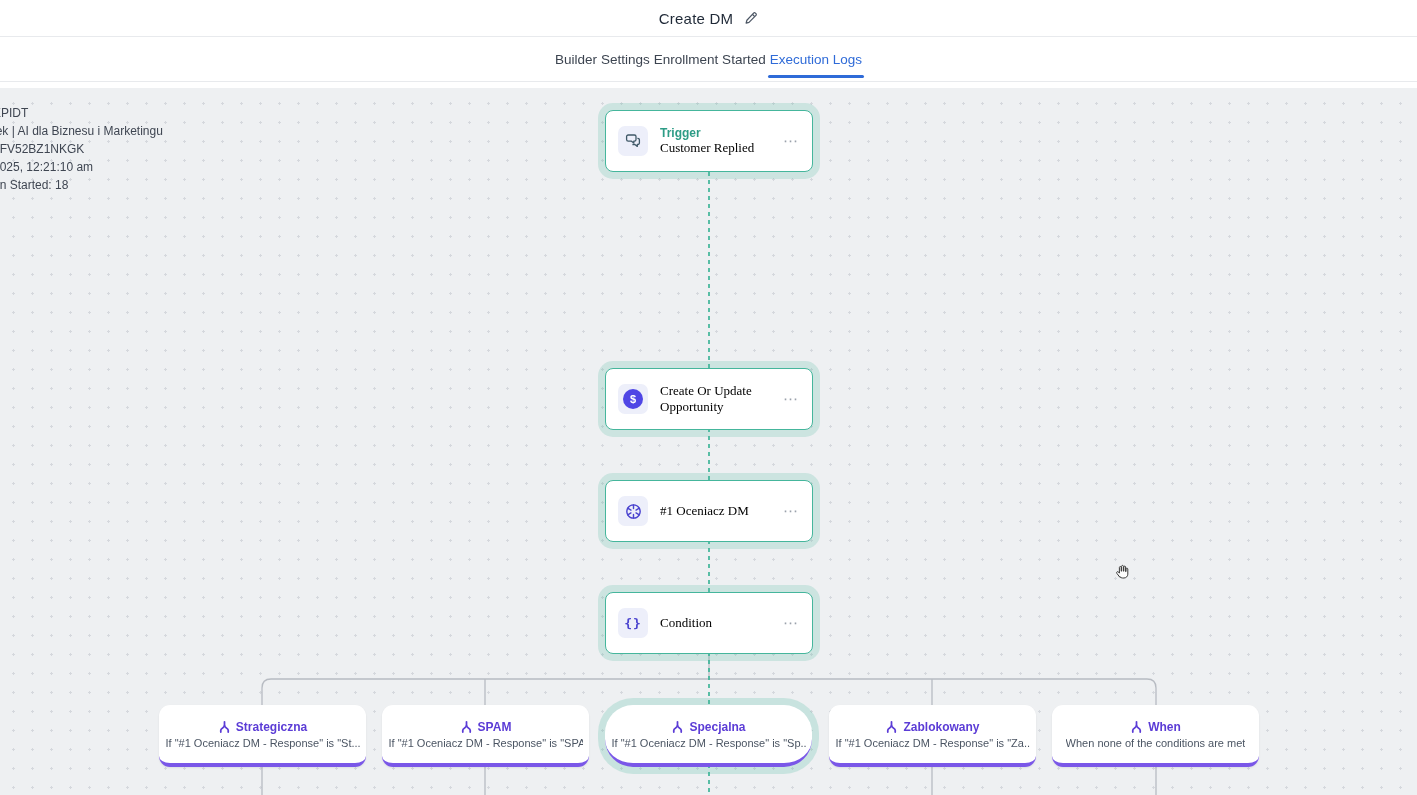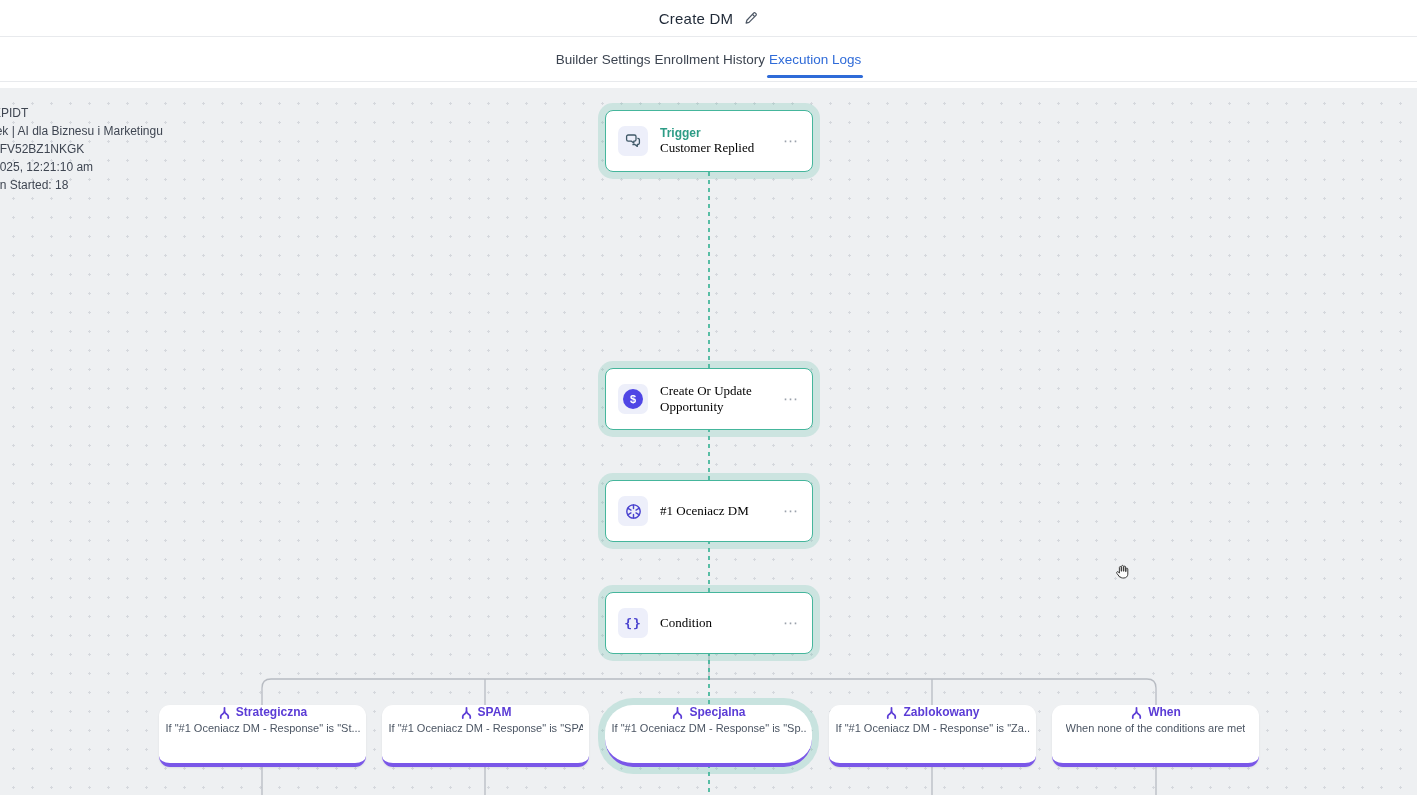--- a/index.html
+++ b/index.html
@@ -47,21 +47,21 @@
   .dollar-circle { width:20px; height:20px; border-radius:50%; background:#4f46e5;
     color:#fff; font-size:11px; font-weight:700;
     display:flex; align-items:center; justify-content:center; }
   .braces { font-family:"DejaVu Sans Mono", monospace; font-size:13px;
     font-weight:700; color:#4a43cf; letter-spacing:1px; }
 
   
   .branch { position:absolute; top:617px; width:207px; height:62px;
     background:#fff; border-radius:11px; border-bottom:4px solid #7a57e8;
     box-shadow:0 1px 2px rgba(20,20,40,.08);
-    display:flex; flex-direction:column; align-items:center; justify-content:flex-start;
+    display:flex; flex-direction:column; align-items:center; justify-content:center;
     gap:3px; cursor:pointer; overflow:hidden; }
   .branch.active { box-shadow:0 0 0 7px rgba(69,182,156,.22);border-radius:28px; }
   .branch-title { display:flex; align-items:center; gap:5px; }
   .branch-label { font-size:12px; font-weight:700; color:#5b3cd6; }
   .branch-cond { font-size:11px; color:#4b5563; white-space:nowrap;
     max-width:194px; overflow:hidden; }
 
   .hand-cursor { position:absolute; left:1113px; top:474px; }
 </style>
 </head>
@@ -73,21 +73,21 @@
     <svg width="15" height="15" viewBox="0 0 16 16">
       <path d="M11.3 2.2a1.3 1.3 0 0 1 1.85 0l.65.65a1.3 1.3 0 0 1 0 1.85L6.4 12.1l-3.1.85.85-3.1z" fill="none" stroke="#4b5563" stroke-width="1.3" stroke-linejoin="round"></path>
       <path d="M10 3.5l2.5 2.5" stroke="#4b5563" stroke-width="1.3"></path>
     </svg>
   </span>
 </div>
 
 <div class="tabbar">
   <div class="tab">Builder</div>
   <div class="tab">Settings</div>
-  <div class="tab">Enrollment History</div>
+  <div class="tab">Enrollment Started</div>
   <div class="tab active">Execution Logs</div>
 </div>
 
 <div class="canvas">
 
   <svg class="connectors" width="1417" height="707" viewBox="0 0 1417 707">
 
     <g fill="none" stroke="#b7bbc2" stroke-width="1.3">
       <path d="M262 617 V600 Q262 591 271 591 H1147 Q1156 591 1156 600 V617"></path>
       <path d="M485 591 V617"></path>

